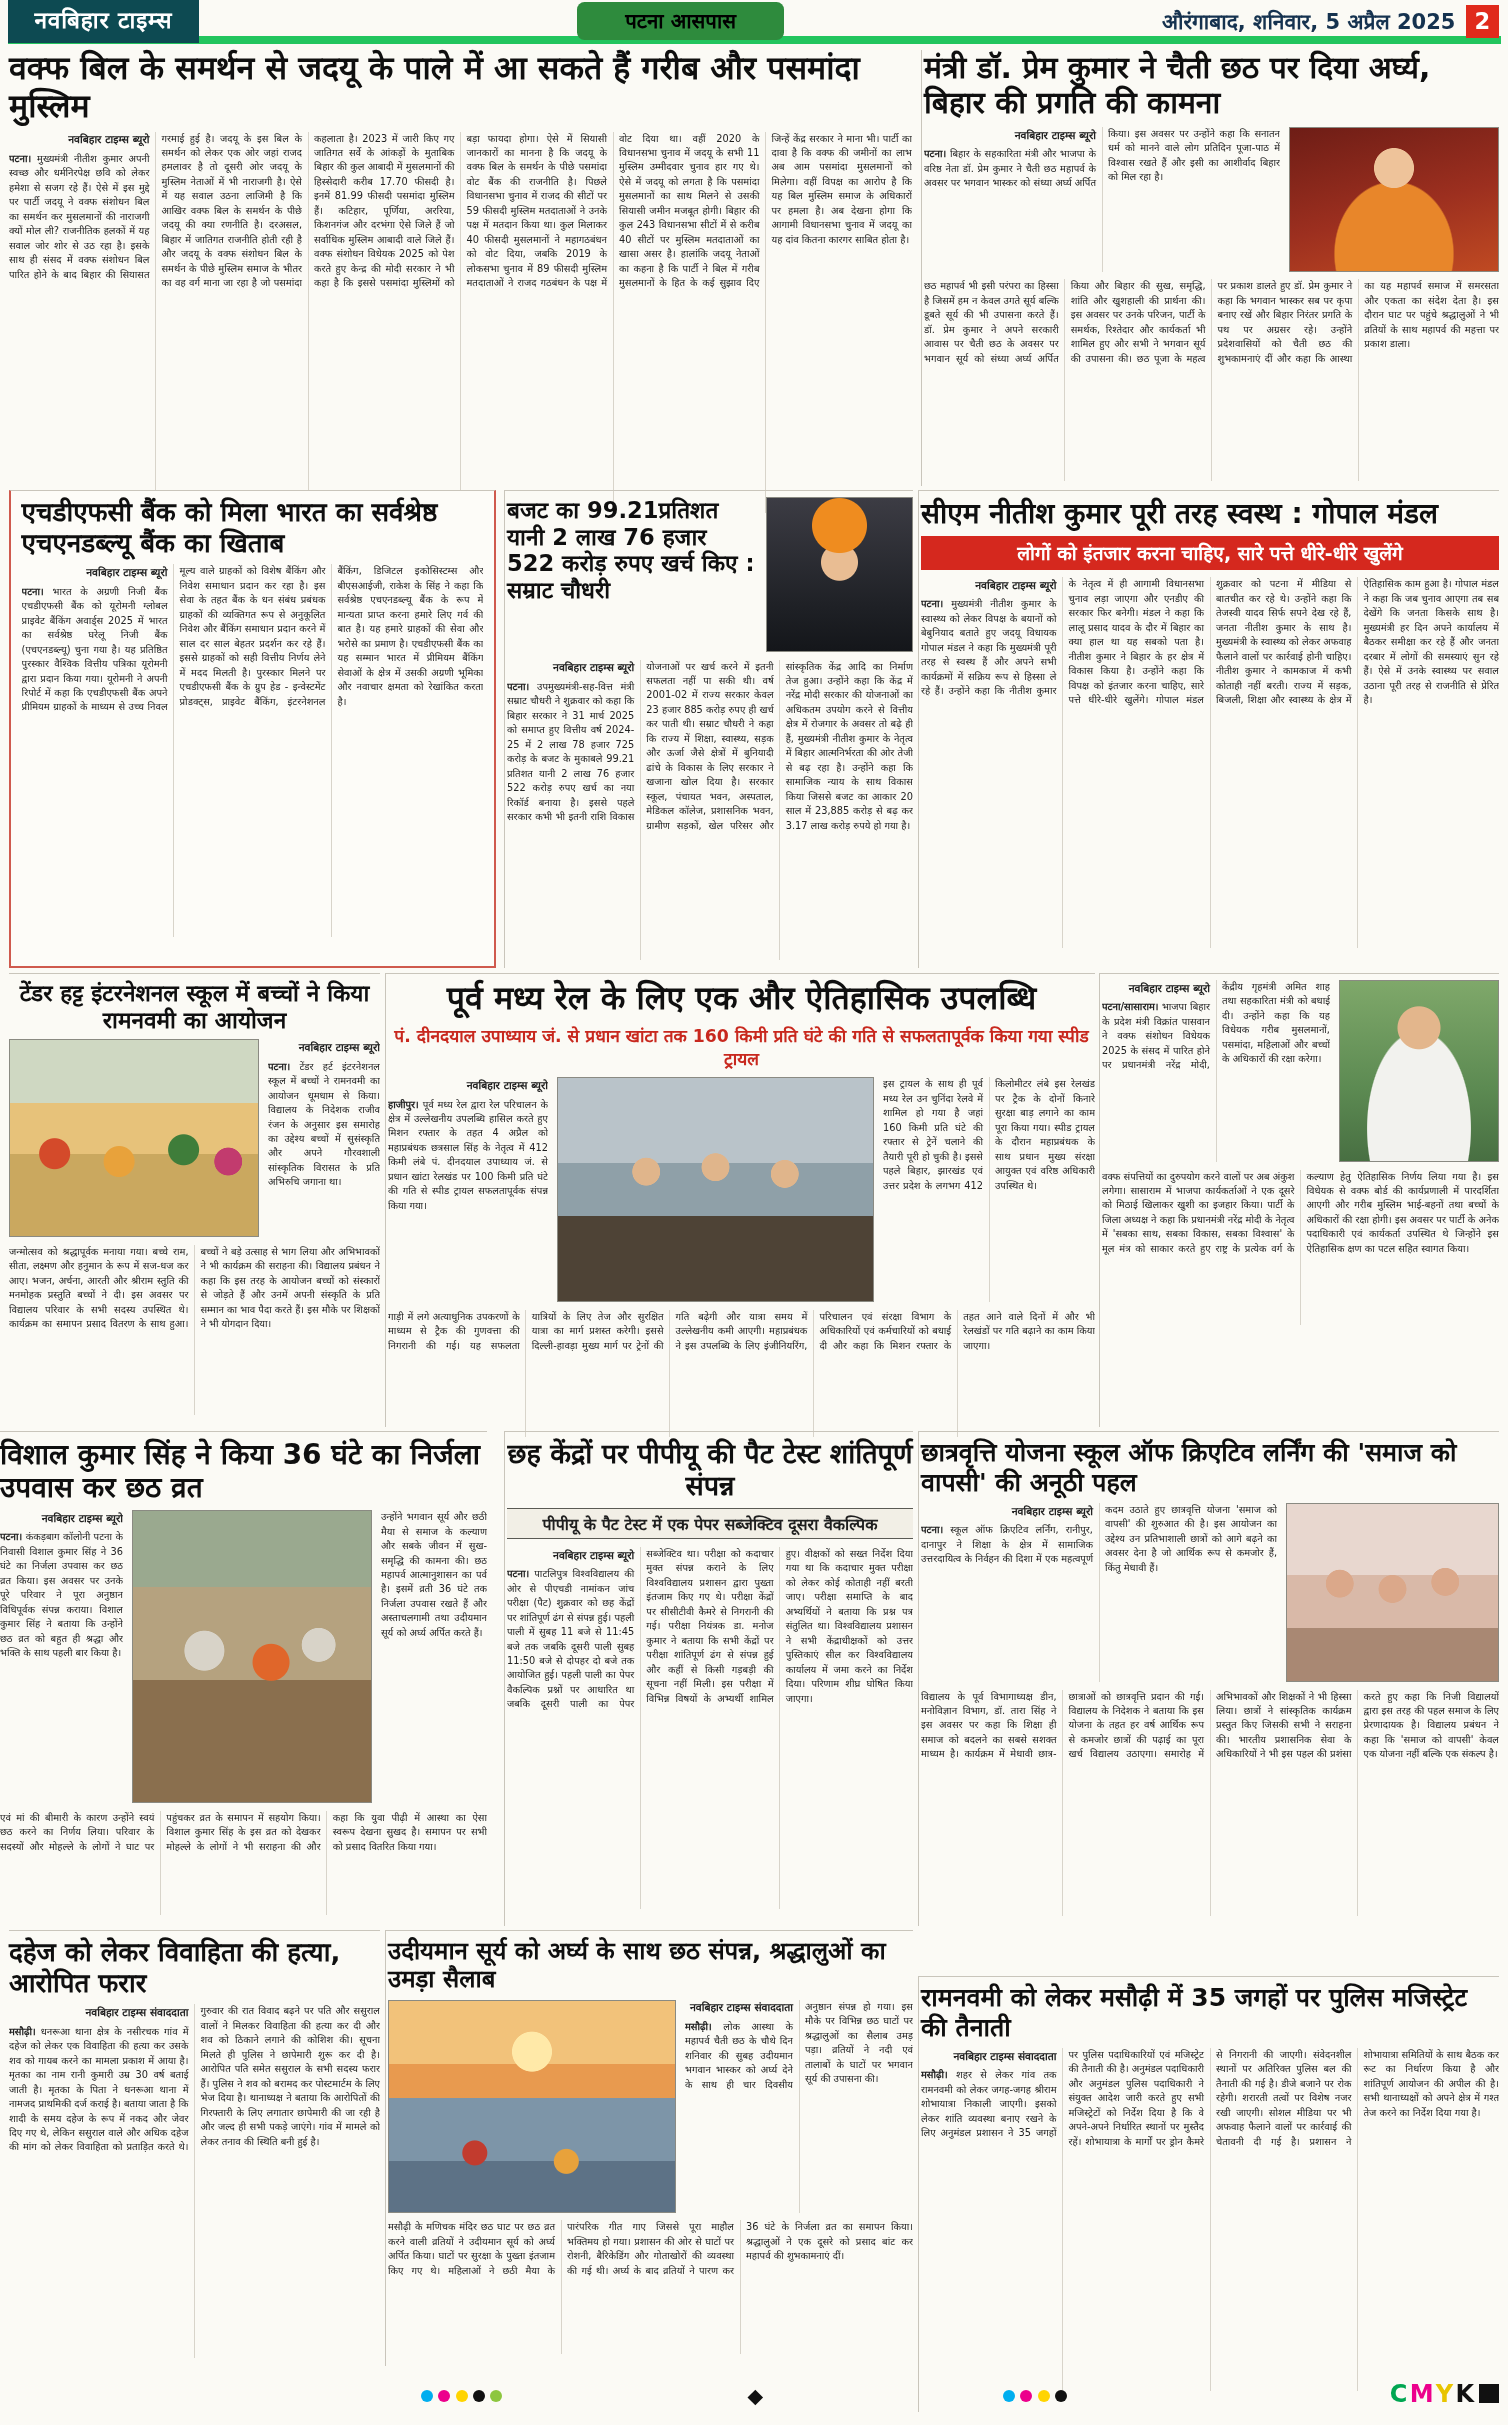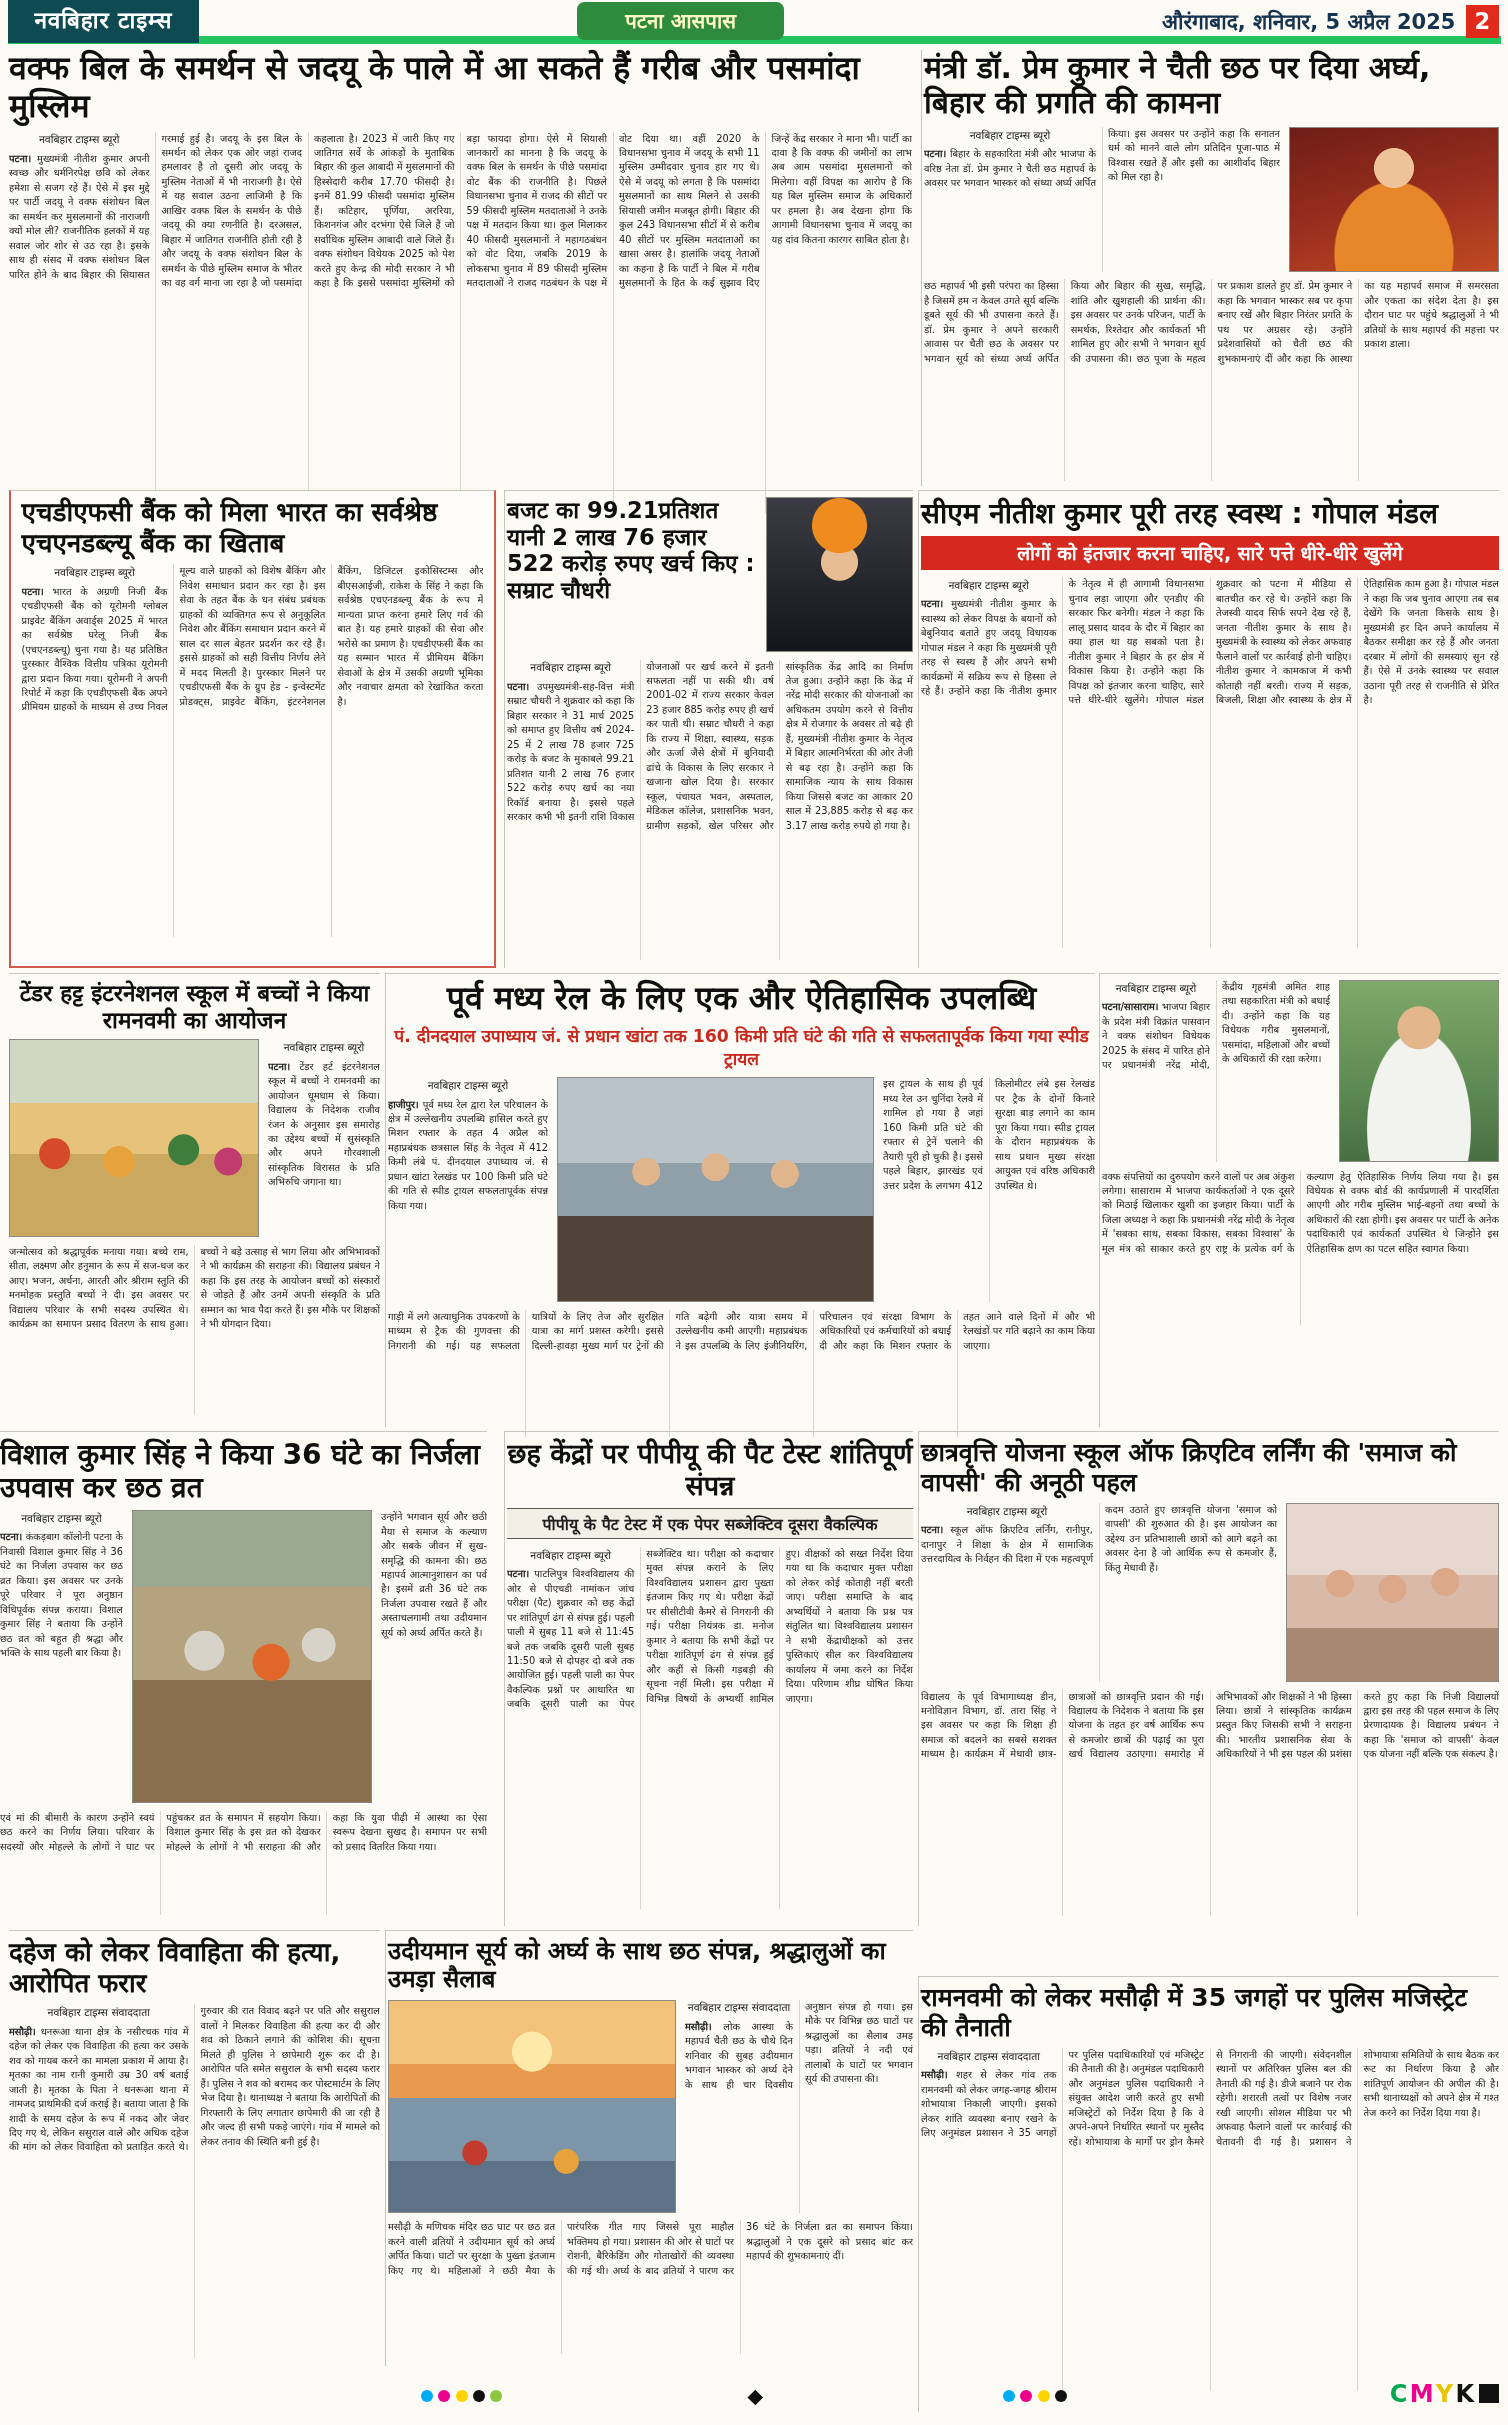--- a/index.html
+++ b/index.html
@@ -7,32 +7,32 @@
   body { font-family:"DejaVu Sans", sans-serif; }
   .page { position:relative; width:1508px; height:2426px; margin:0 auto;
           background:#fbfaf5; color:#1f1f1f; overflow:hidden; }
 
   
   .masthead { position:absolute; left:7.5px; top:6px; width:1493px; height:38px;
               display:flex; align-items:center; justify-content:space-between;
               border-bottom:8px solid #22c55e; }
   .paper-name { background:#0d4a52; color:#fff; font-size:22.6px; font-weight:700;
                 padding:5.3px 27px 7.5px; letter-spacing:0.8px; }
-  .section-badge { background:#2e8b3d; color:#fef9c3; font-size:20.4px; font-weight:700;
+  .section-badge { background:#2e8b3d; color:#000000; font-size:20.4px; font-weight:700;
                    padding:3.8px 48px 6.8px; border-radius:7.5px; }
   .edition { color:#15324f; font-size:21px; font-weight:700; display:flex;
              align-items:center; gap:10.6px; padding-right:1.5px; }
   .pageno { background:#e02a1c; color:#fff; font-size:22.6px; font-weight:700;
             width:33px; height:33px; display:flex; align-items:center; justify-content:center; }
 
   
   .article { position:absolute; }
   .hl { font-weight:700; color:#0f0f0f; line-height:1.18; margin-bottom:6px; }
   .center { text-align:center; }
-  .byline { font-weight:400; font-size:10.6px; text-align:center; margin:0.8px 0 3.8px; }
+  .byline { font-weight:700; font-size:10.6px; text-align:right; margin:0.8px 0 3.8px; }
   .txt { font-size:9.8px; line-height:1.48; text-align:justify; color:#222; }
   .cols { column-gap:12px; column-rule:0.8px solid #d8d4ca; overflow:hidden; }
   .block { overflow:hidden; }
   .dl { font-weight:700; }
   .row { display:flex; gap:9px; margin-bottom:7.5px; }
   .photo { border:0.8px solid #8a8a82; flex:0 0 auto; }
   .redstrip { background:#d5281e; color:#fff; font-weight:700; font-size:19px;
               text-align:center; padding:3.8px 6px; margin:3px 0 7.5px; }
   .subred { color:#c8281e; font-weight:700; font-size:17.3px; text-align:center; margin:1.5px 0 7.5px; }
   .subbar { font-weight:700; font-size:16px; text-align:center; border-top:1.5px solid #5a5a54;

